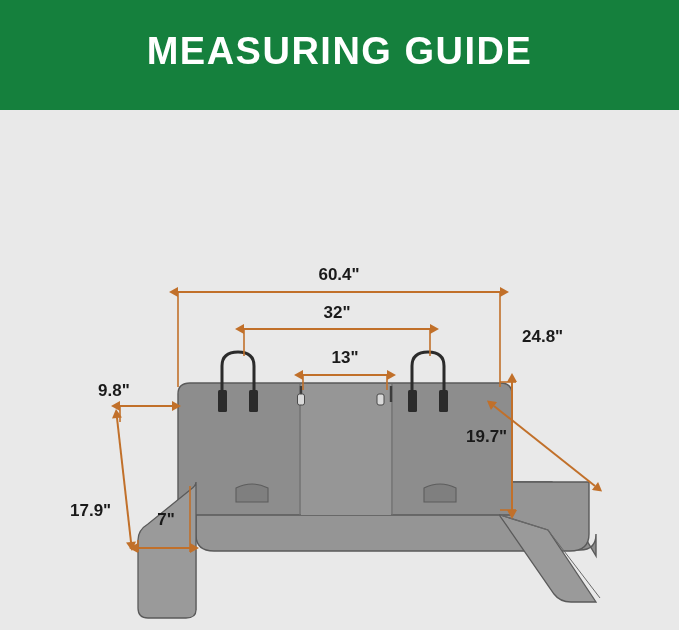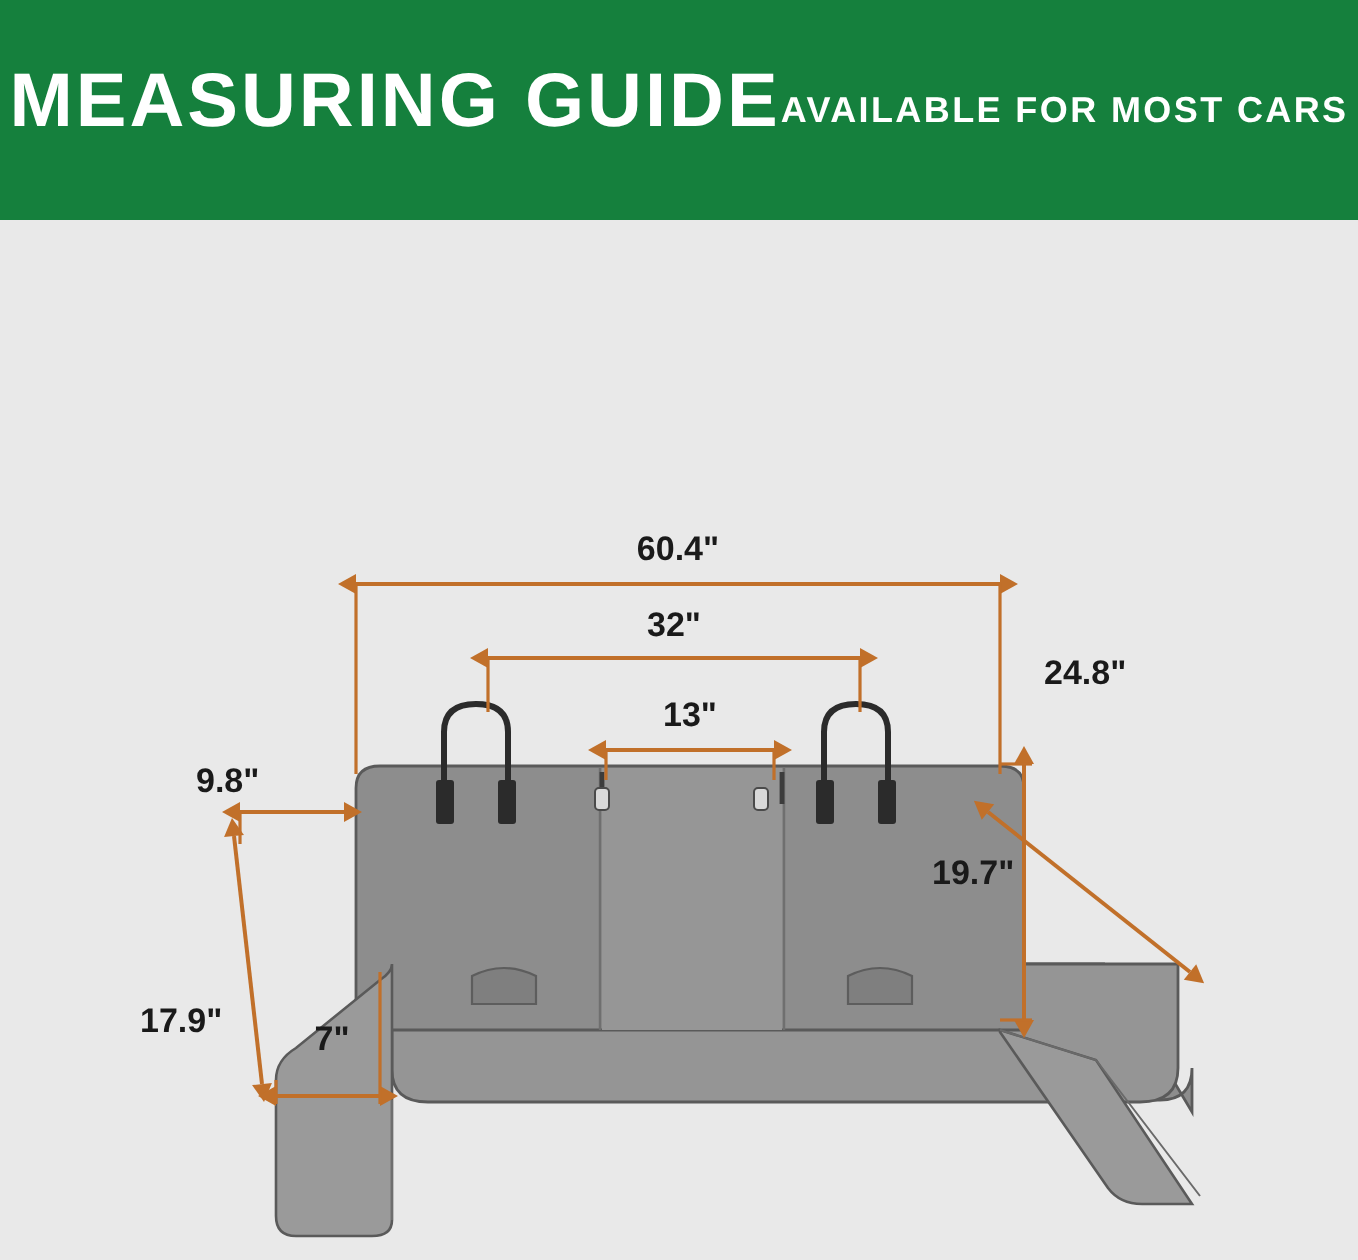--- a/index.html
+++ b/index.html
@@ -81,21 +81,20 @@
 </style>
 </head>
 <body>
 
 <div id="page">
 
   <div id="frame"></div>
 
   <div id="header">
     <div id="header-title">MEASURING GUIDE</div>
-    <div id="header-subtitle">AVAILABLE FOR MOST CARS</div>
   </div>
 
   <div id="diagram-area">
     <svg id="diagram-svg" width="679" height="520" viewBox="0 0 679 520" xmlns="http://www.w3.org/2000/svg">
       <defs>
         <marker id="arrL" markerWidth="10" markerHeight="10" refX="9" refY="5" orient="auto" markerUnits="userSpaceOnUse">
           <path d="M9,0 L9,10 L0,5 z" fill="#c1702a"></path>
         </marker>
         <marker id="arrR" markerWidth="10" markerHeight="10" refX="1" refY="5" orient="auto" markerUnits="userSpaceOnUse">
           <path d="M1,0 L1,10 L10,5 z" fill="#c1702a"></path>

